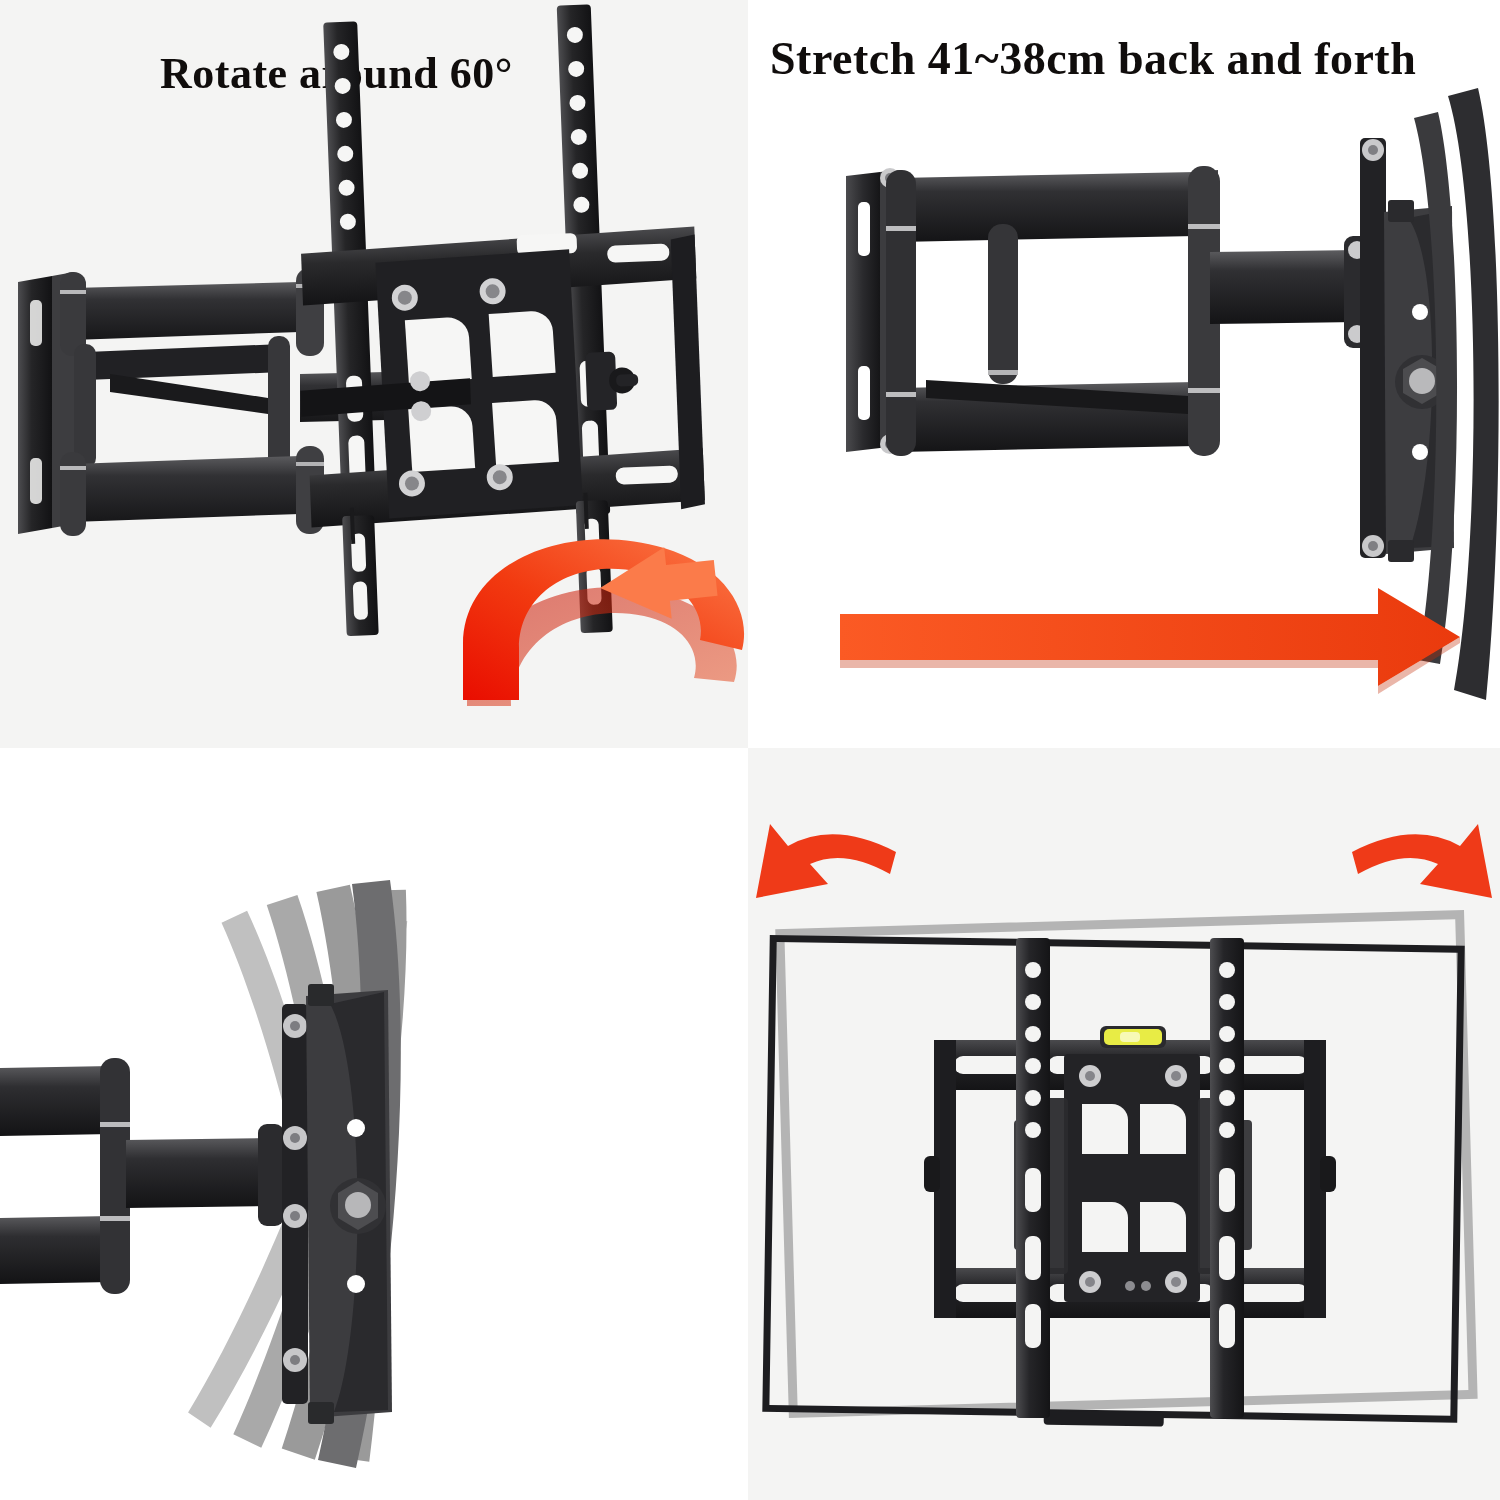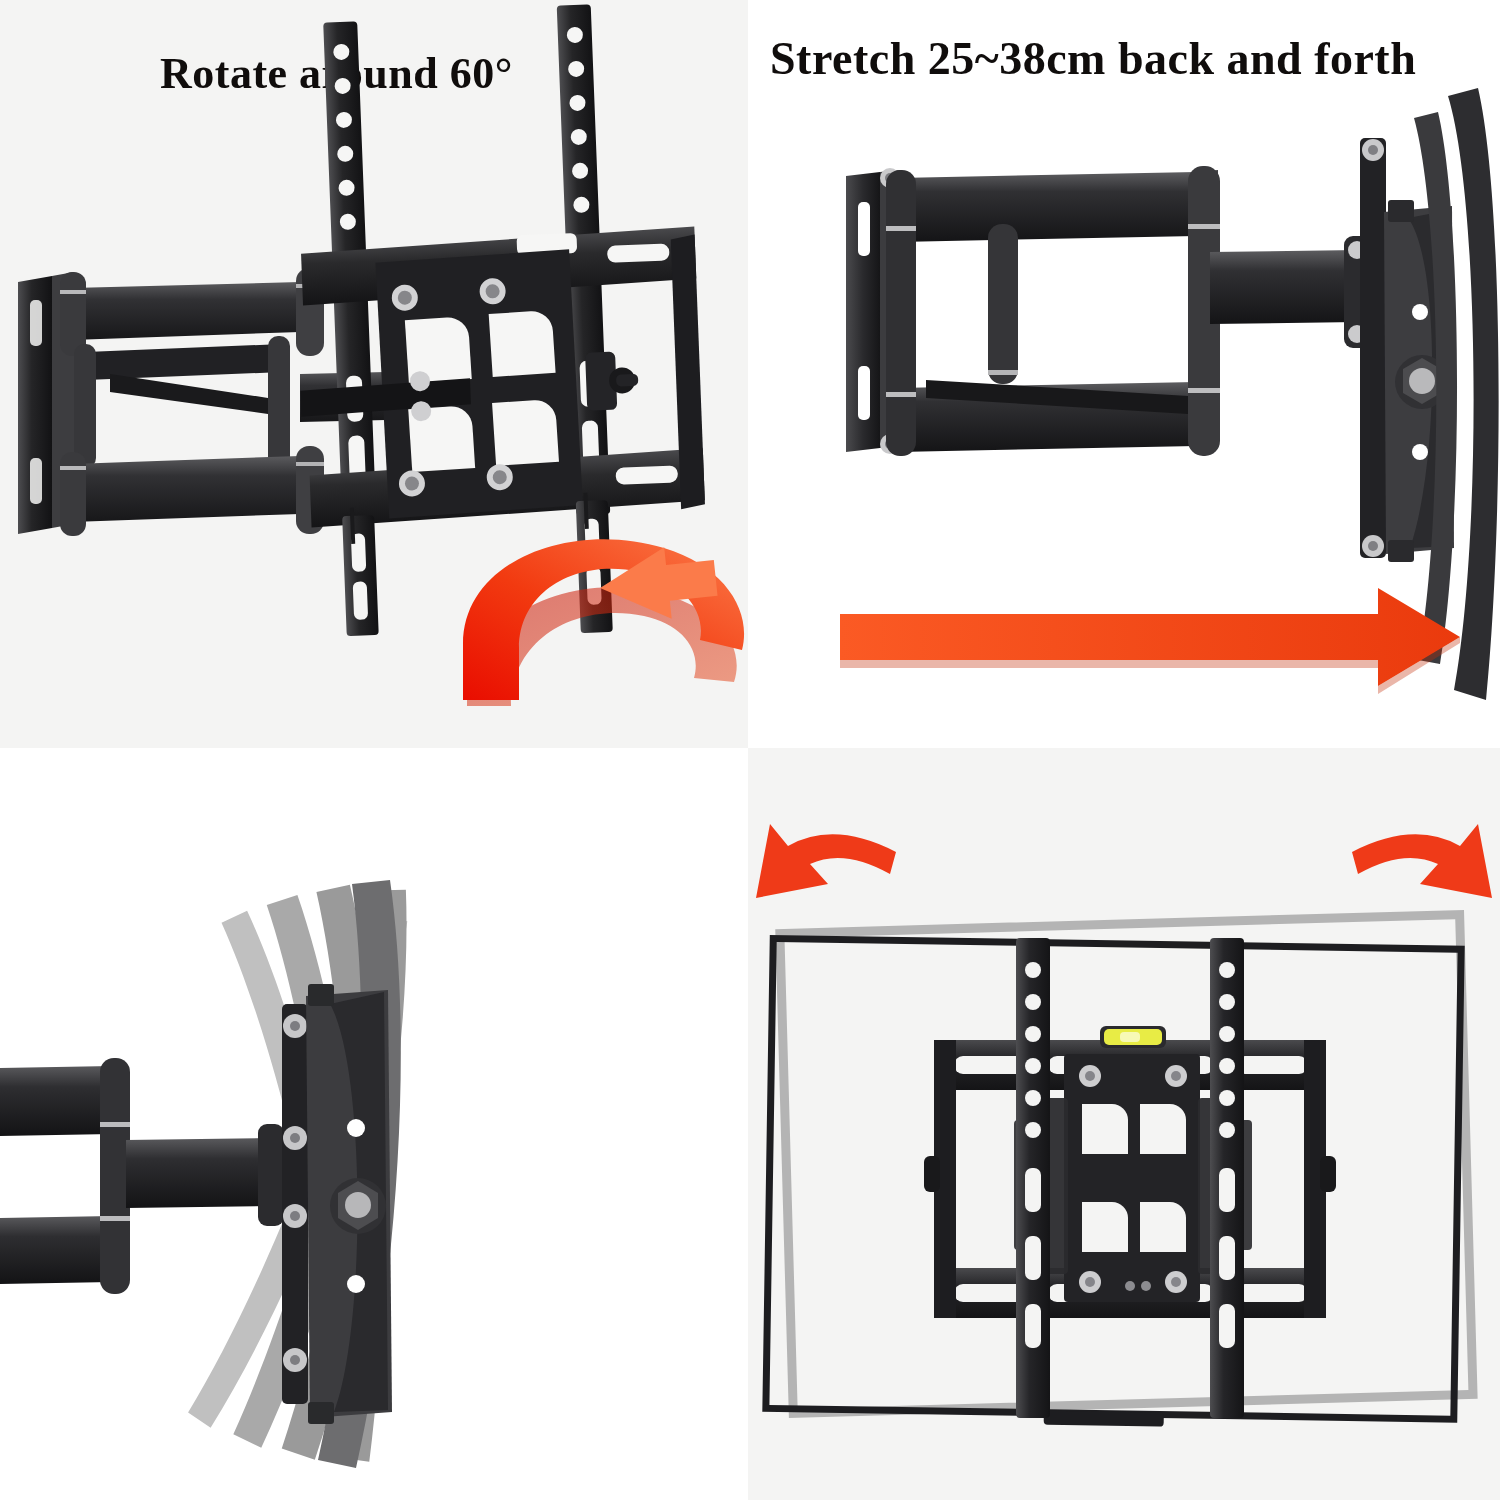--- a/index.html
+++ b/index.html
@@ -223,21 +223,21 @@
 
         <path d="M463 700 L463 644 C463 560, 572 520, 664 548 C726 567, 752 612, 742 650
                  L700 640 C706 612, 684 582, 640 572 C578 558, 519 590, 519 648 L519 700 Z" fill="url(#p1arrow)"></path>
 
         <path d="M600 582 L668 548 L668 566 L716 566 L716 602 L668 602 L668 620 Z" fill="#fb7b4a" transform="rotate(-6 658 584)"></path>
       </g>
     </svg>
   </div>
 
   <div class="panel plain">
-    <div class="panel-title" id="title-2">Stretch 25~38cm back and forth</div>
+    <div class="panel-title" id="title-2">Stretch 41~38cm back and forth</div>
 
     <svg class="art" viewBox="0 0 752 748">
       <defs>
         <linearGradient id="p2arm" x1="0" y1="0" x2="0" y2="1">
           <stop offset="0%" stop-color="#5d5d60"></stop>
           <stop offset="28%" stop-color="#303033"></stop>
           <stop offset="100%" stop-color="#141416"></stop>
         </linearGradient>
         <linearGradient id="p2plate" x1="0" y1="0" x2="1" y2="0">
           <stop offset="0%" stop-color="#4b4b4e"></stop>

